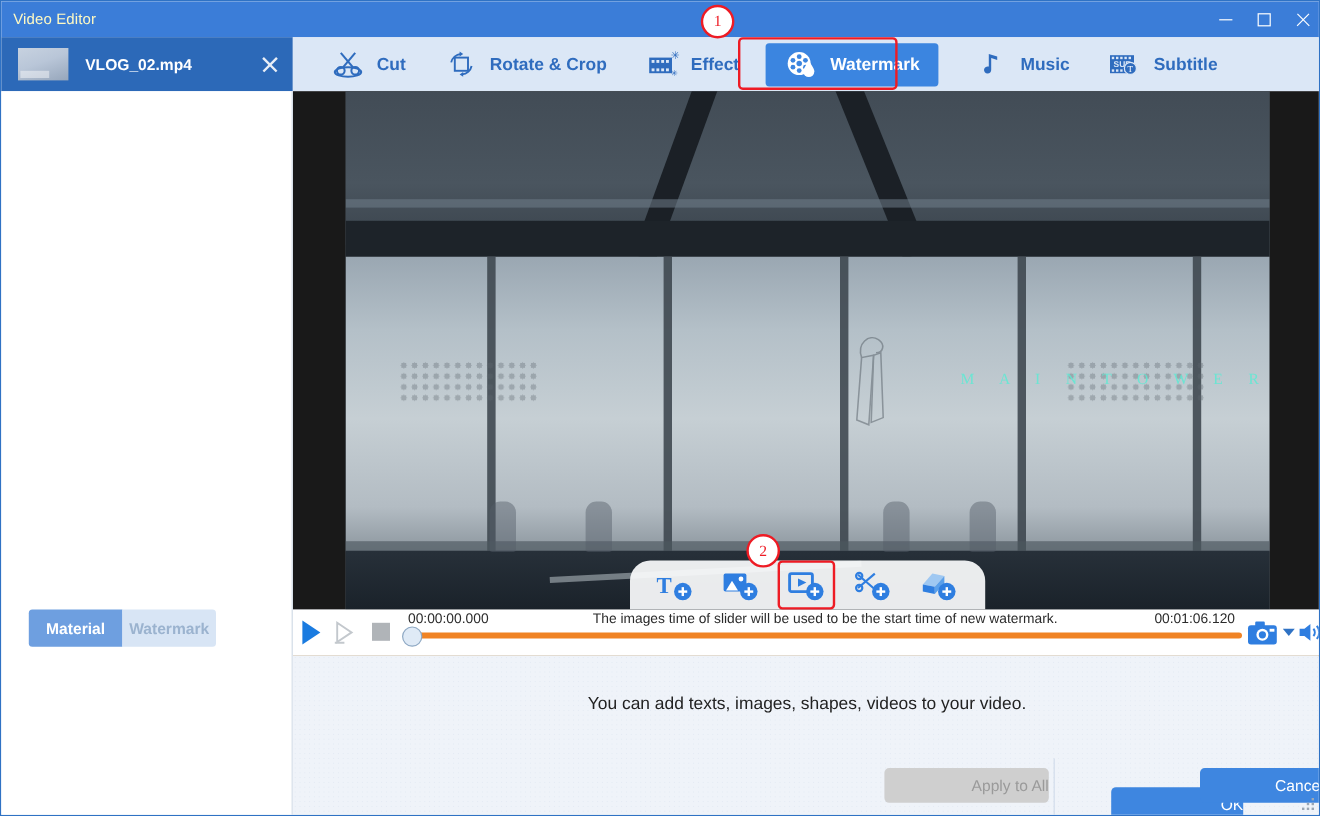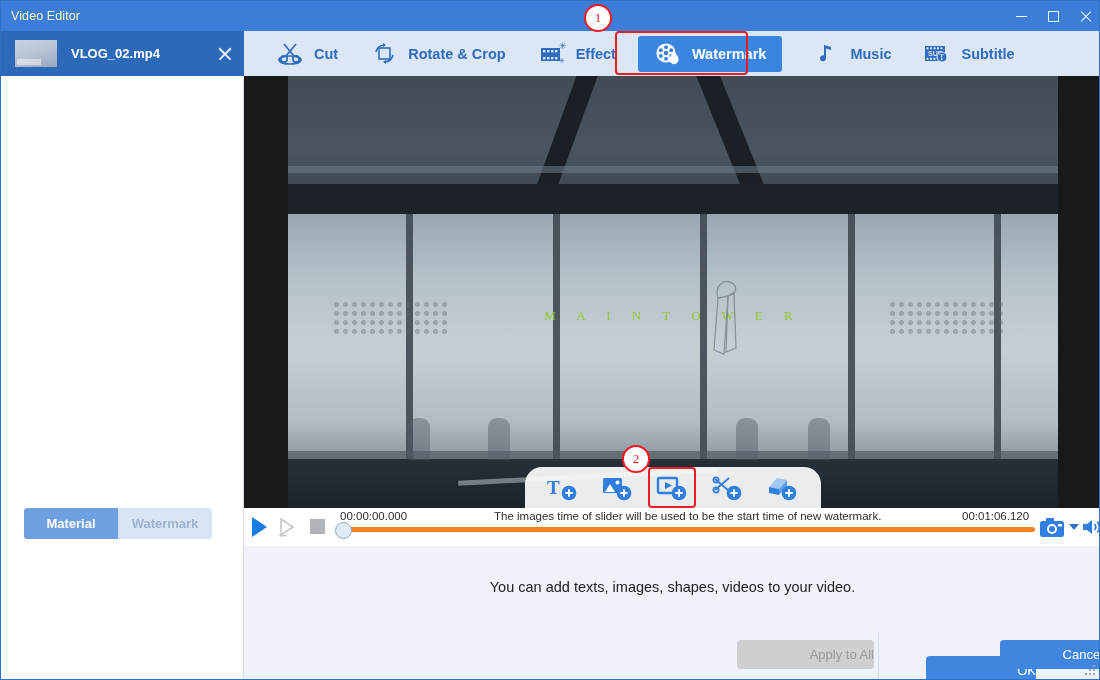--- a/index.html
+++ b/index.html
@@ -222,22 +222,22 @@
   }
   .v-rail {
     position: absolute; left: 170px; top: 398px;
     width: 260px; height: 5px;
     background: #b9c2c9; opacity:.55;
     transform: rotate(-3deg);
   }
   .v-sign {
     position: absolute;
     left: 0; right: 0; top: 232px;
-    text-align: center;
-    color: #84cc16;
+    text-align: right;
+    color: #5eead4;
     font-size: 13px;
     letter-spacing: 9px;
     font-family: "Liberation Serif", serif;
     opacity: .85;
   }
   .v-logo {
     position: absolute;
     left: 412px; top: 200px;
     width: 52px; height: 80px;
     opacity: .55;
@@ -355,21 +355,21 @@
     background: #ffffff;
     border-right: 1px solid #d2dbe6;
     box-sizing: border-box;
   }
   .panel-tabs {
     position: absolute;
     left: 23px; top: 432px;
     display: flex;
   }
   .ptab {
-    width: 94px; height: 31px;
+    width: 78px; height: 31px;
     display: flex; align-items: center; justify-content: center;
     font-size: 13px; font-weight: bold;
     border-radius: 3px 0 0 3px;
     text-align: right;
   }
   .ptab.active { background: #6e9fe0; color: #ffffff; }
   .ptab.inactive {
     background: #d8e5f5; color: #9bb3cf;
     border-radius: 0 3px 3px 0;
   }

